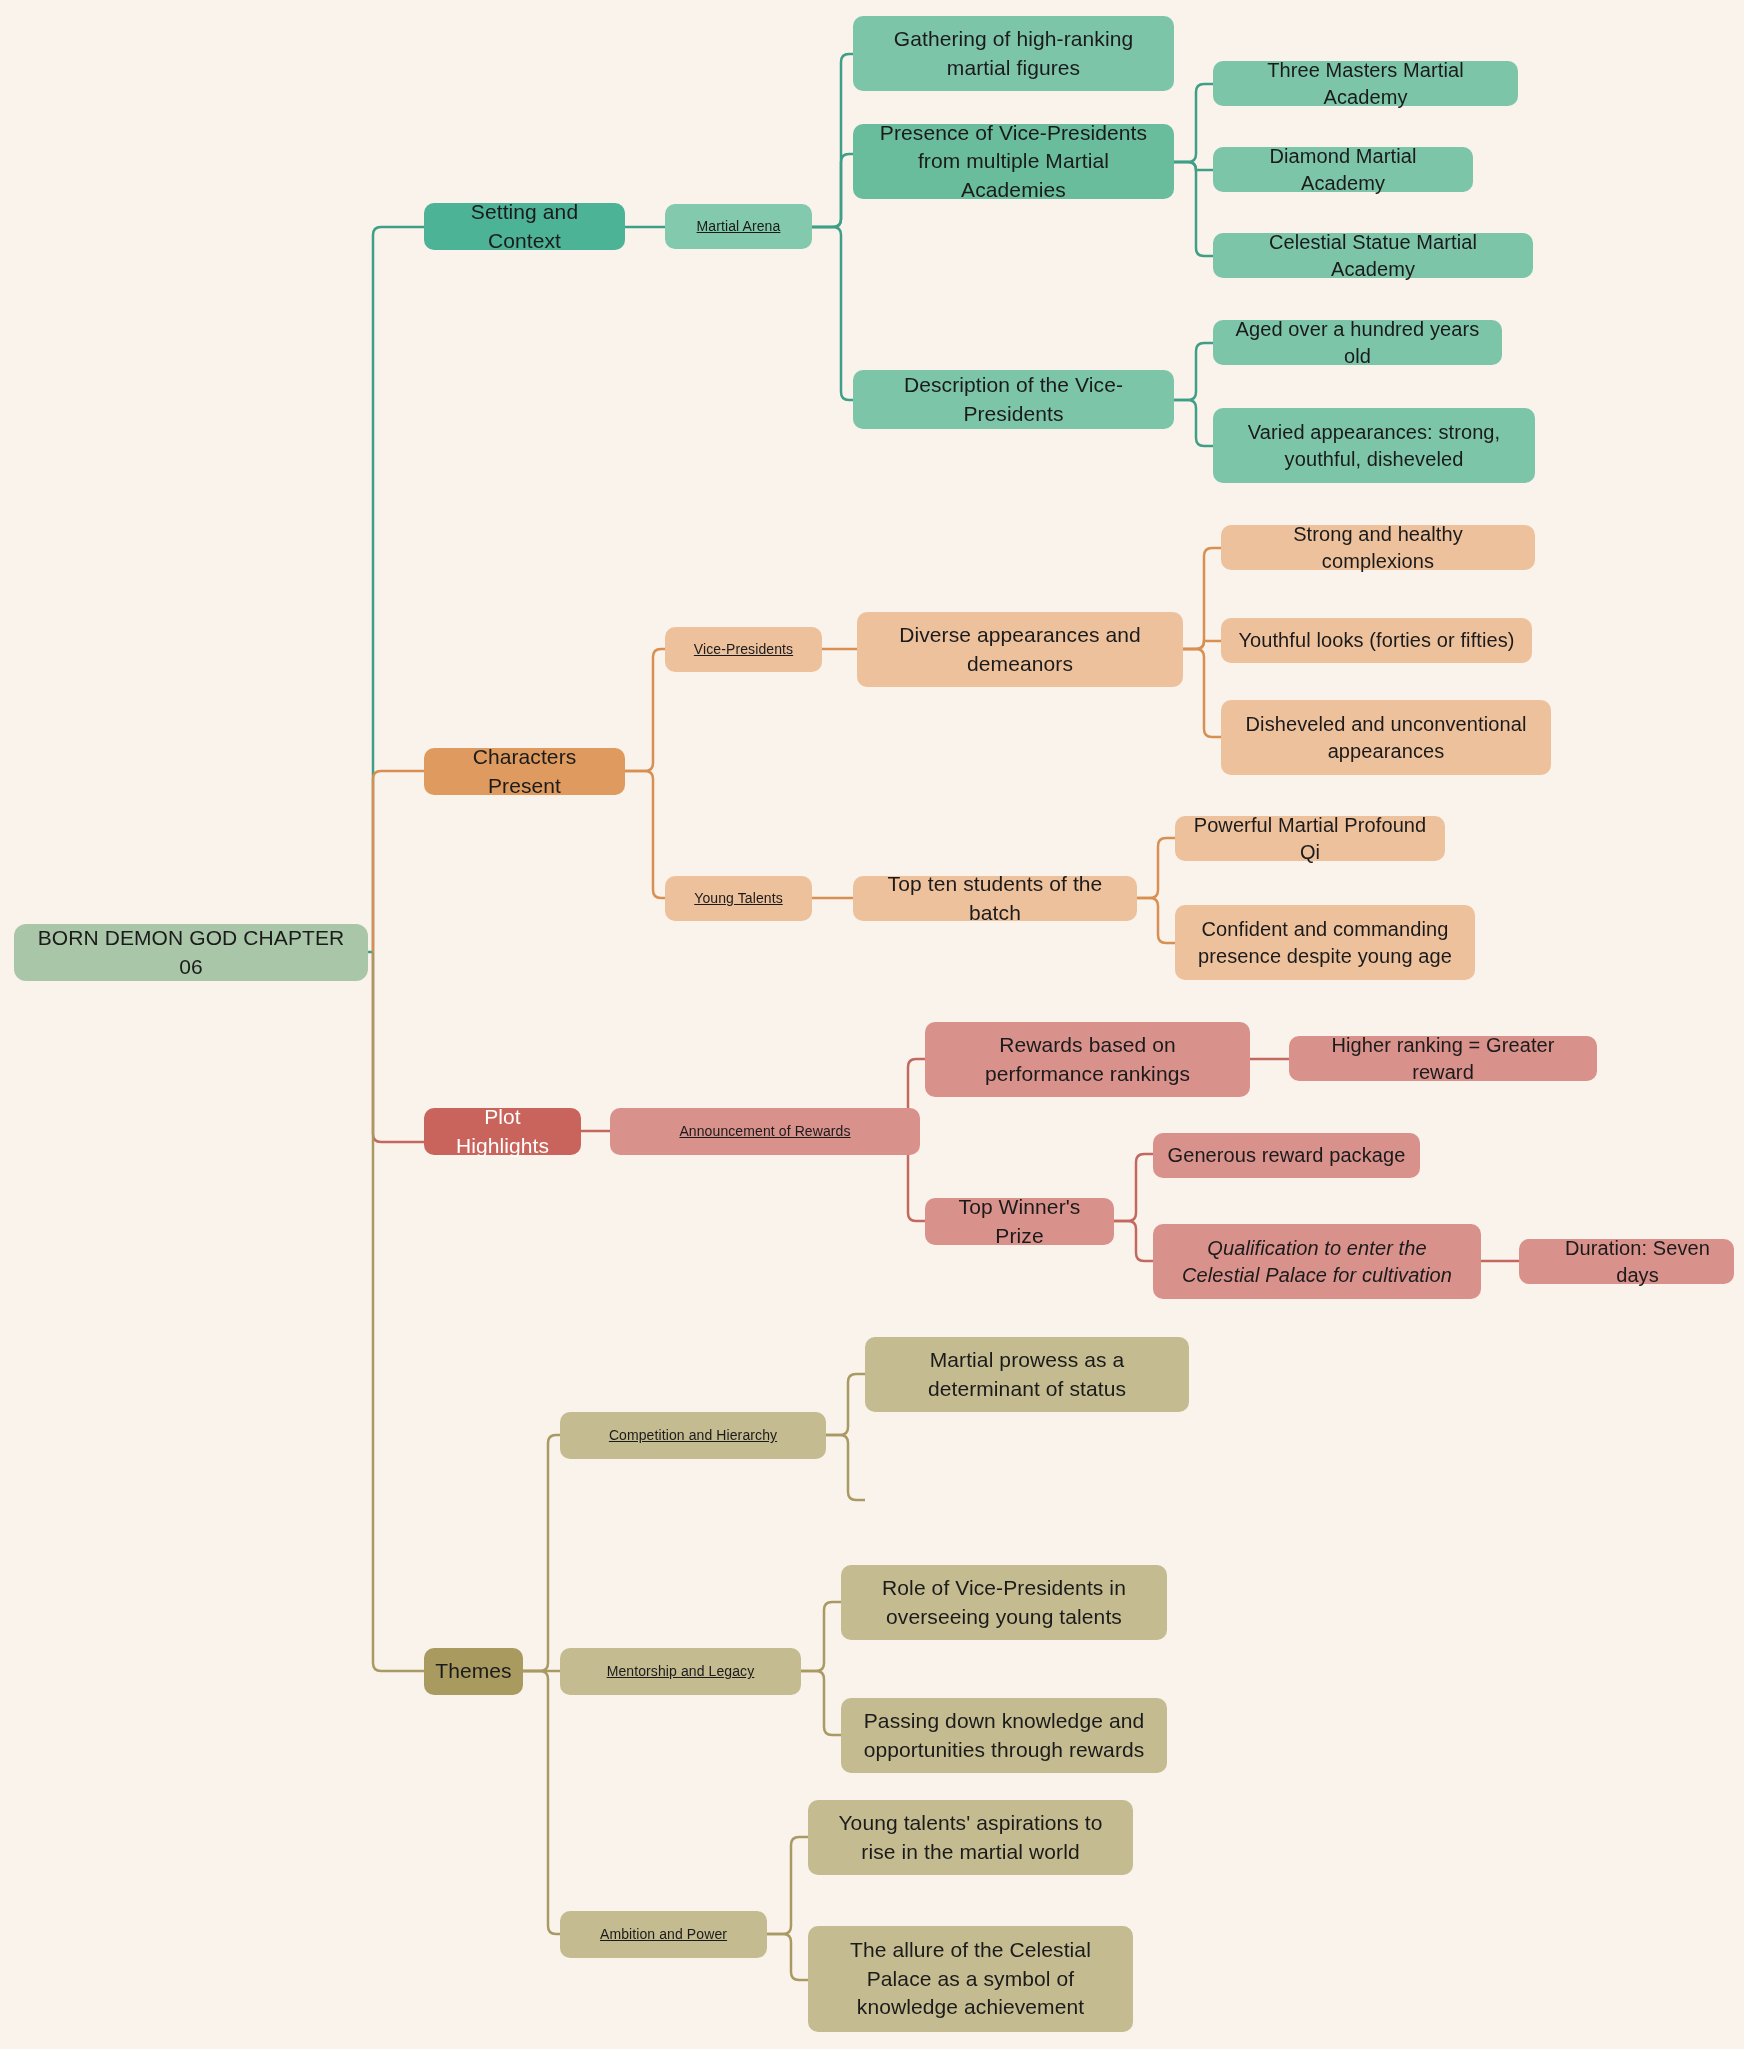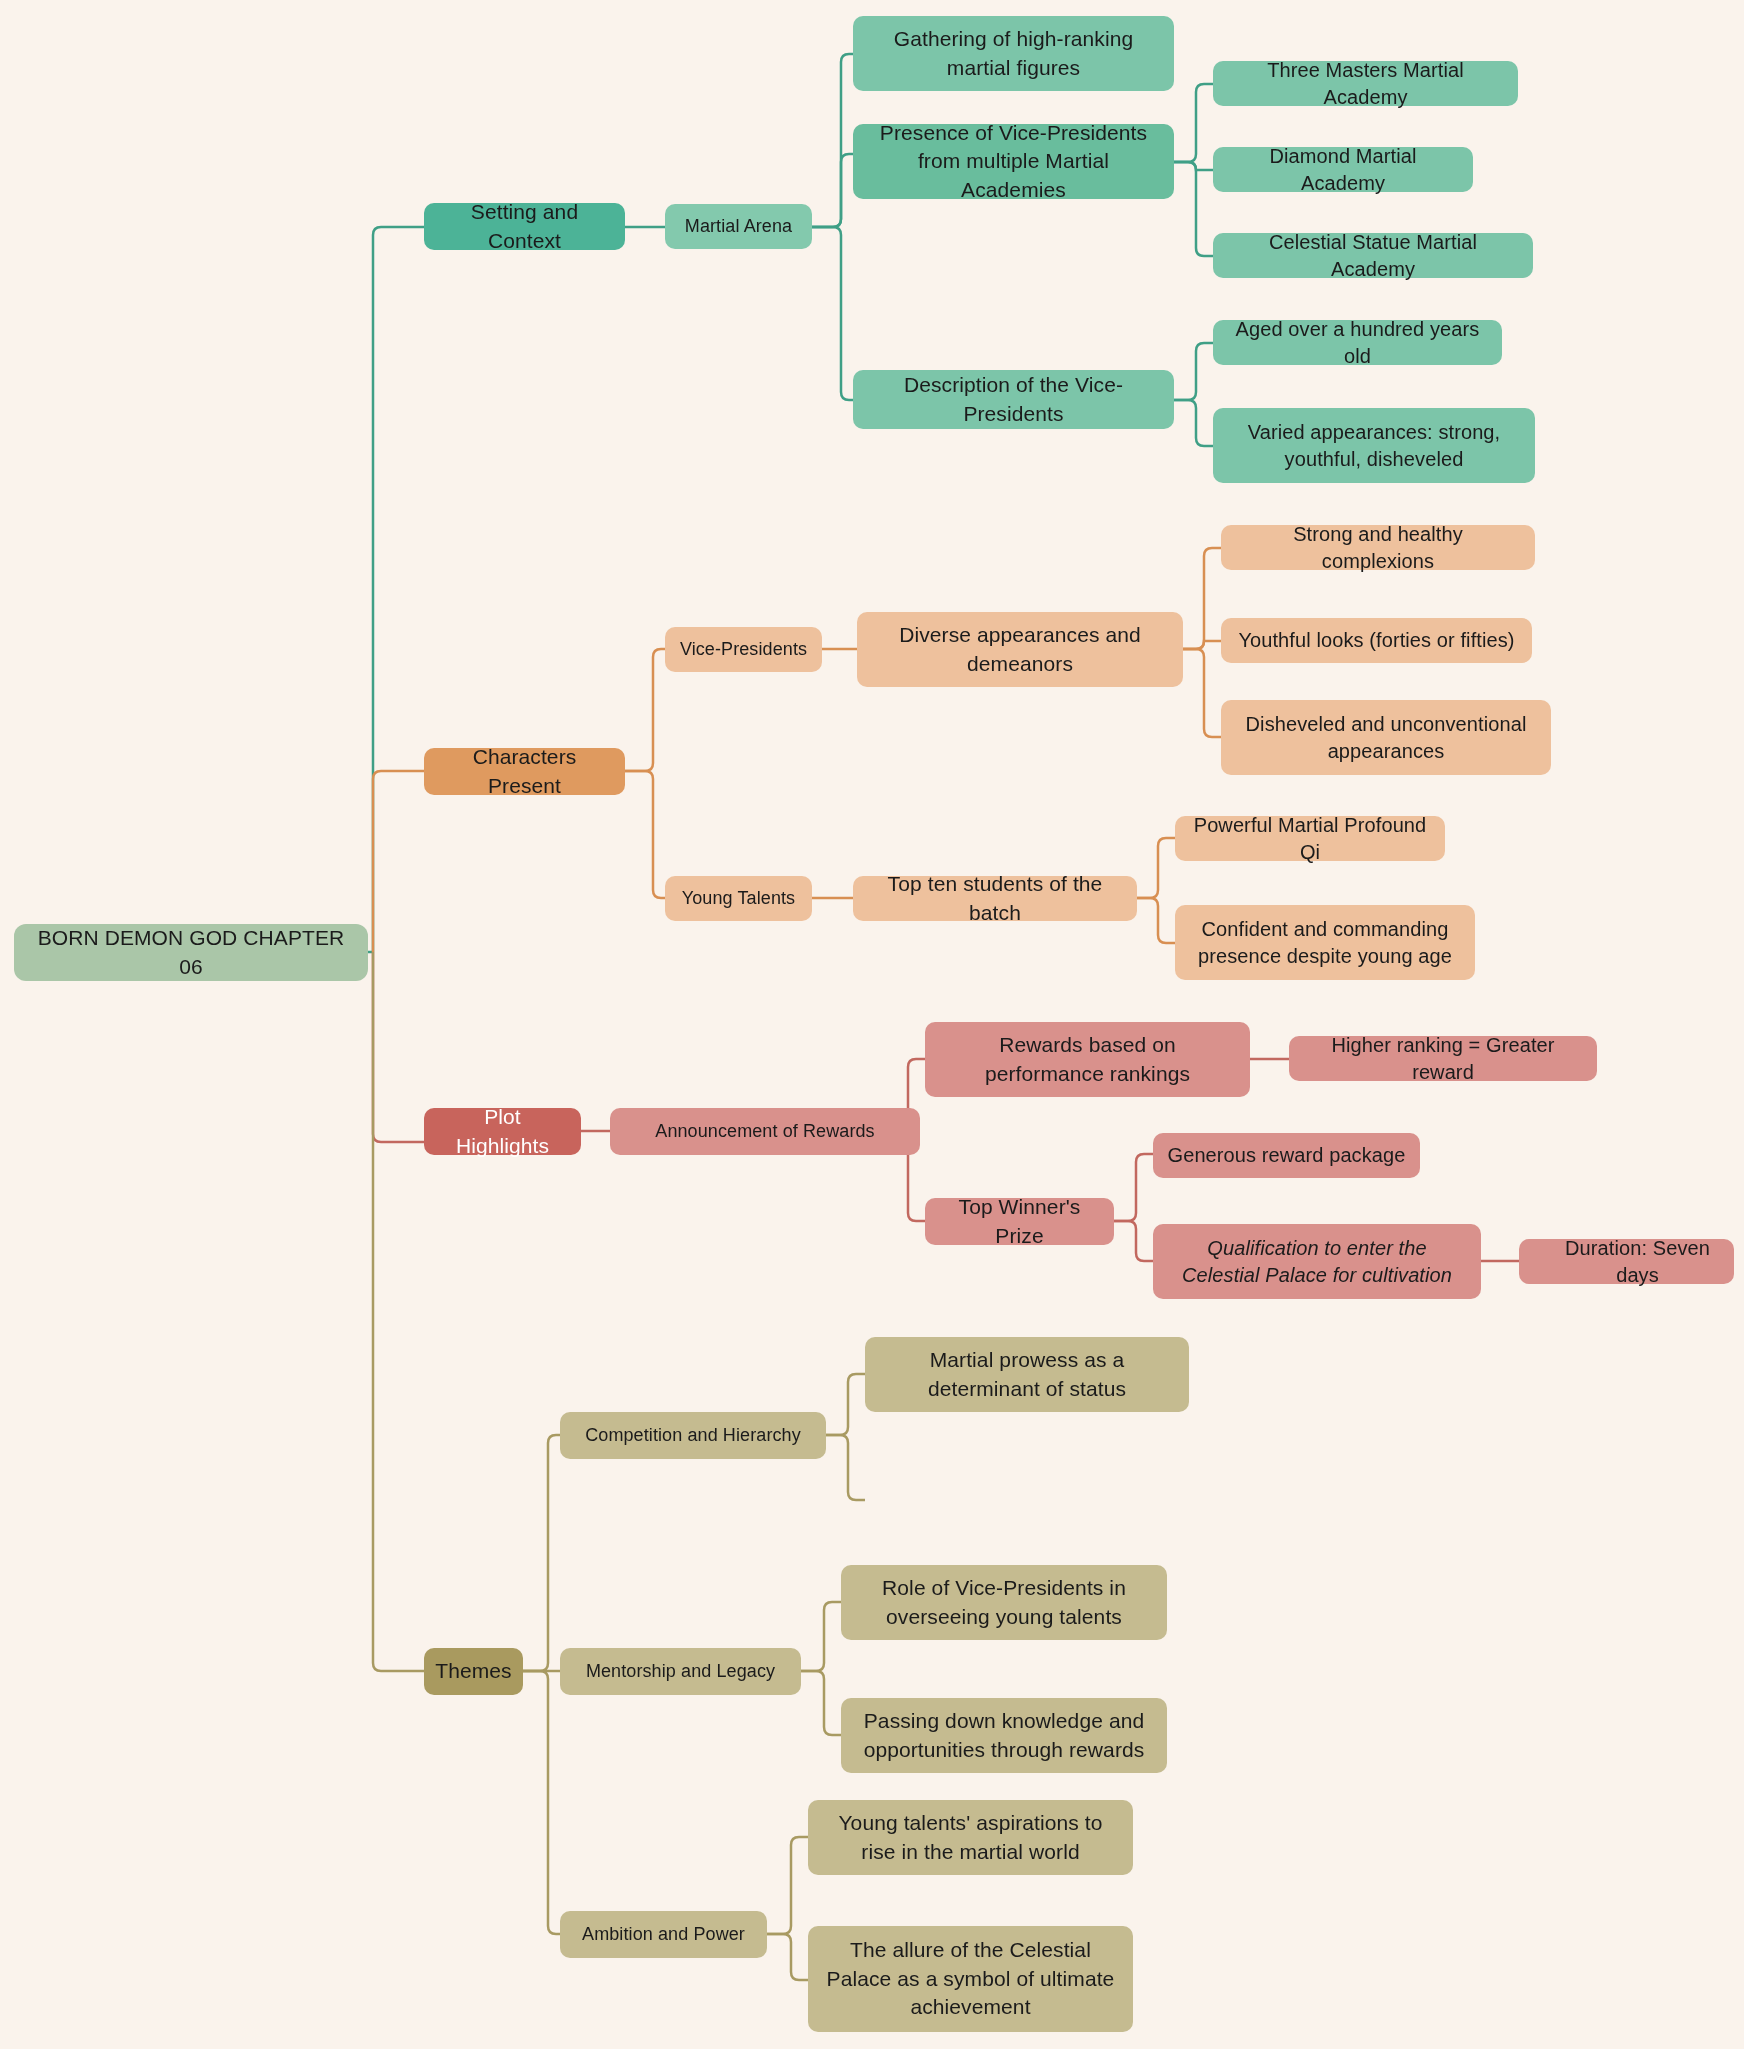--- a/index.html
+++ b/index.html
@@ -37,21 +37,21 @@
     line-height: 1.35;
     padding: 8px 14px;
     font-size: 21px;
     letter-spacing: 0.1px;
   }
   .node.root {
     font-size: 21px;
     border-radius: 12px;
   }
   .node.lvl1 { font-size: 21px; }
-  .node.lvl2 { font-size: 18px; }
+  .node.lvl2 { font-size: 14px; text-decoration: underline; }
   .node.lvl3 { font-size: 21px; }
   .node.lvl4 { font-size: 20px; }
   .txt { display: block; }
 </style>
 </head>
 <body>
 
 <div id="canvas">
 
   <svg id="links" viewBox="0 0 1744 2049" xmlns="http://www.w3.org/2000/svg" fill="none">
@@ -259,16 +259,16 @@
 
   <div class="node lvl2" style="left:560px; top:1911px; width:207px; height:47px; background:#c5bb90;">
     <span class="txt">Ambition and Power</span>
   </div>
 
   <div class="node lvl3" style="left:808px; top:1800px; width:325px; height:75px; background:#c5bb90;">
     <span class="txt">Young talents' aspirations to rise in the martial world</span>
   </div>
 
   <div class="node lvl3" style="left:808px; top:1926px; width:325px; height:106px; background:#c5bb90;">
-    <span class="txt">The allure of the Celestial Palace as a symbol of ultimate achievement</span>
+    <span class="txt">The allure of the Celestial Palace as a symbol of knowledge achievement</span>
   </div>
 
 </div>
 
 </body></html>

